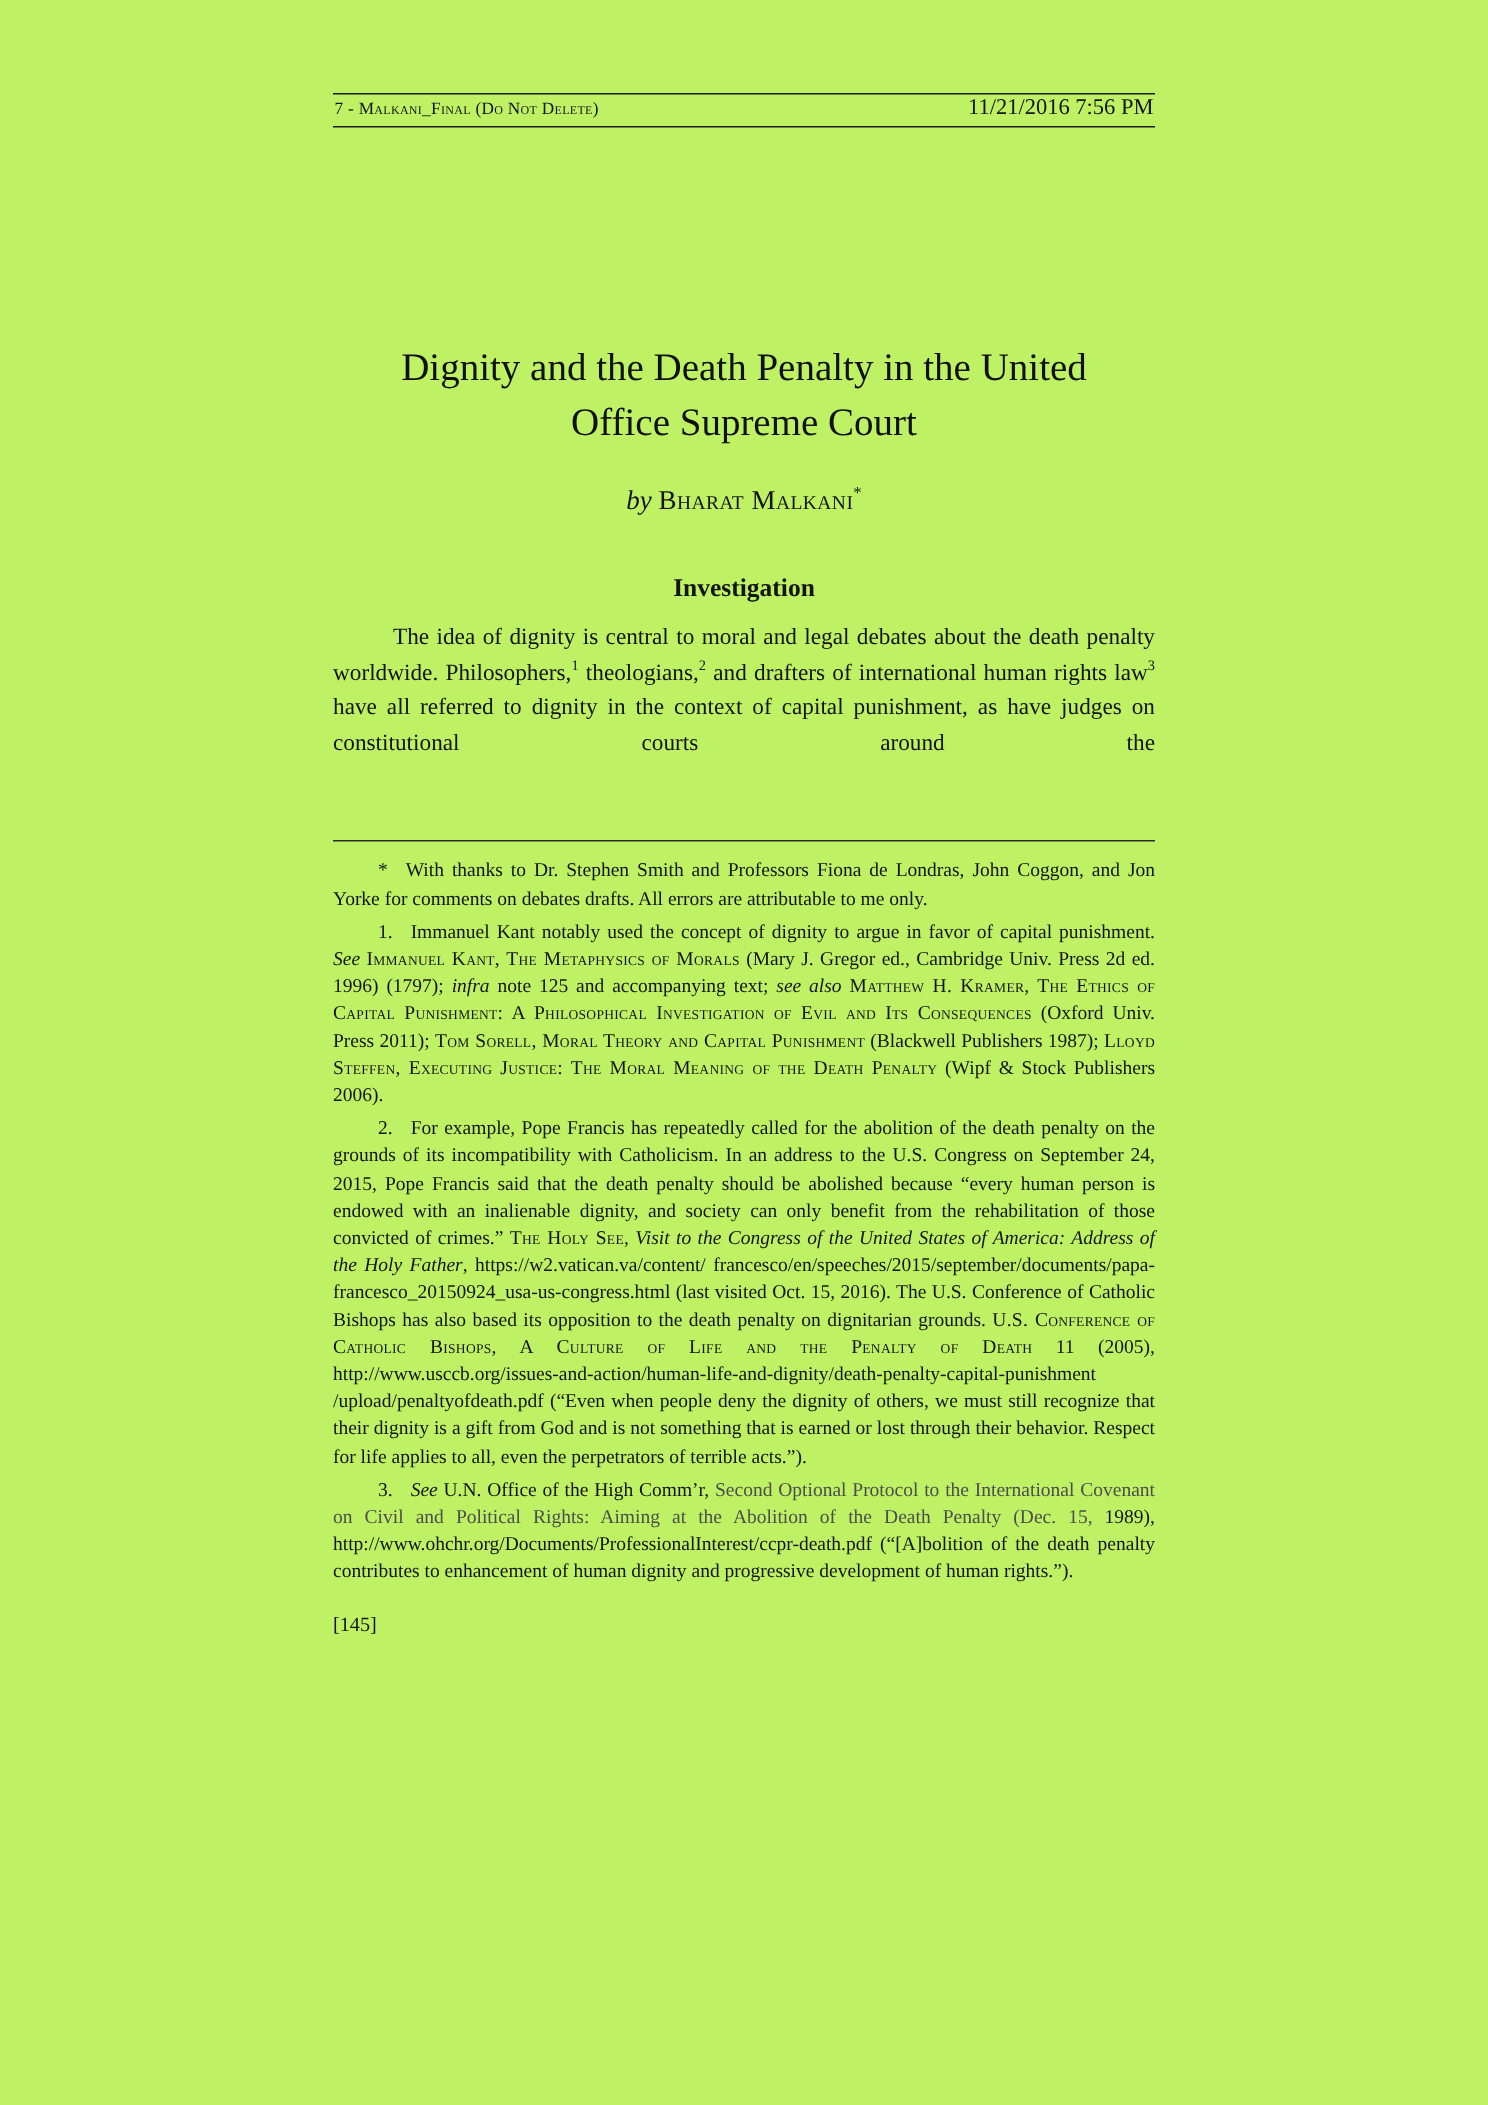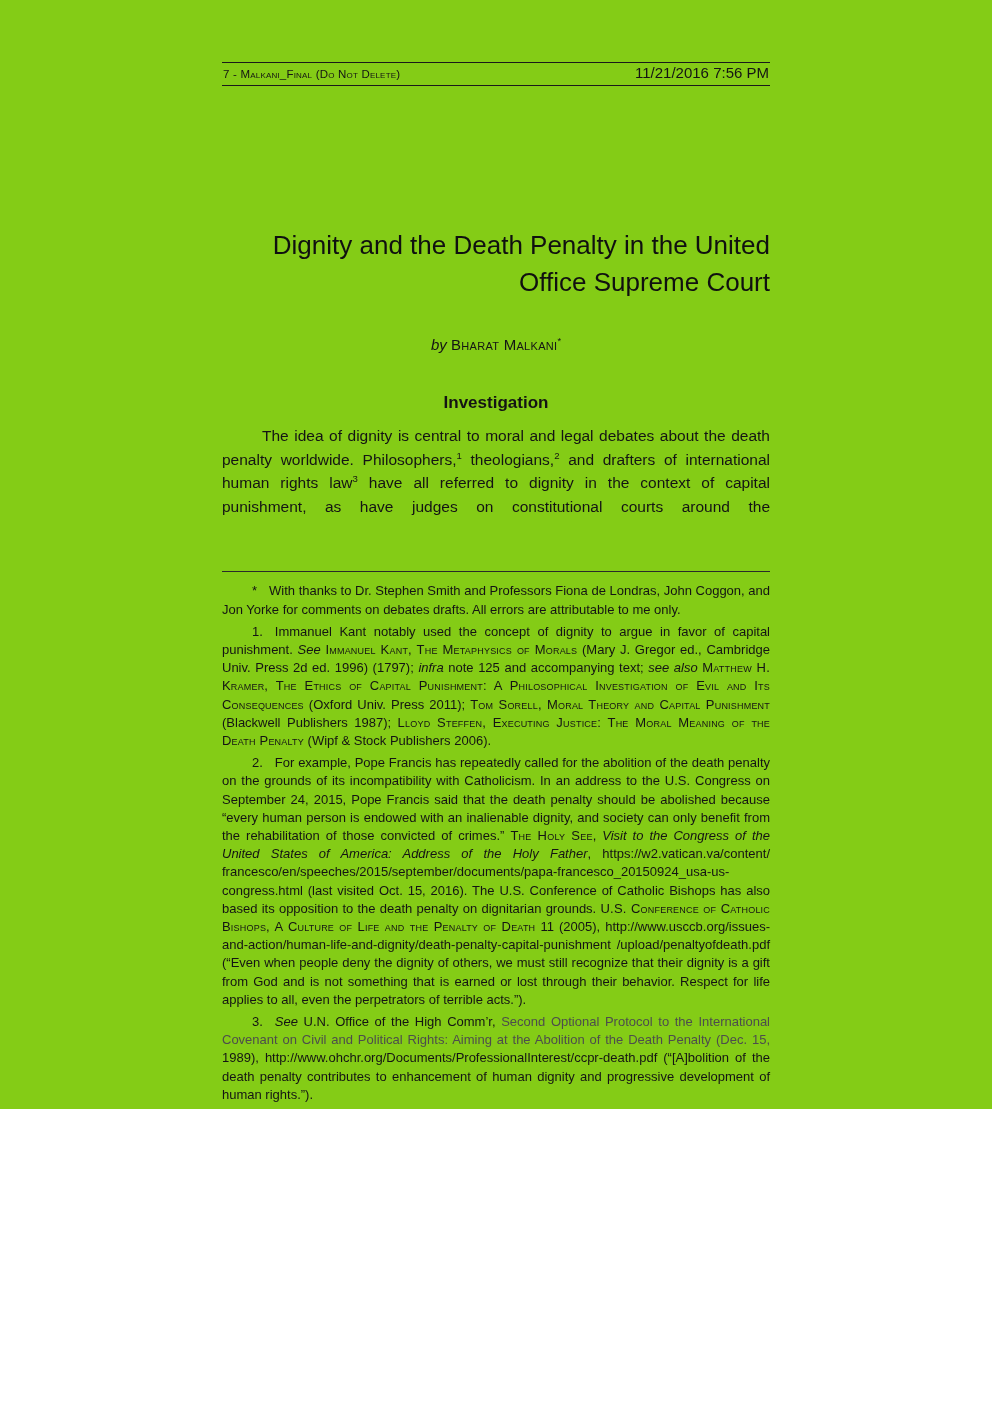--- a/index.html
+++ b/index.html
@@ -3,23 +3,23 @@
 <meta charset="utf-8">
 <style>
   html, body {
     margin: 0;
     padding: 0;
     background: #ffffff;
   }
   .page {
     position: relative;
     width: 992px;
-    height: 1109px;
-    background: #84cc16;
-    font-family: Liberation Sans, sans-serif;
+    height: 1403px;
+    background: #bef264;
+    font-family: Liberation Serif, serif;
     color: #141414;
     overflow: hidden;
   }
   .content {
     width: 548px;
     margin: 0 auto;
     padding-top: 62px;
   }
   
   .running-header {
@@ -35,29 +35,29 @@
   .running-header .hdr-left {
     font-variant: small-caps;
     letter-spacing: 0.2px;
   }
   .running-header .hdr-right {
     font-size: 15px;
   }
   
   .article-title {
     margin-top: 141px;
-    text-align: right;
+    text-align: center;
     font-size: 26px;
     line-height: 37px;
     color: #101010;
   }
   .byline {
-    margin-top: 34px;
+    margin-top: 24px;
     text-align: center;
-    font-size: 15px;
+    font-size: 18px;
     line-height: 19px;
   }
   .byline .seg-sc { font-variant: small-caps; letter-spacing: 0.3px; }
   
   .section-heading {
     margin-top: 38px;
     text-align: center;
     font-size: 17px;
     font-weight: bold;
     line-height: 22px;

